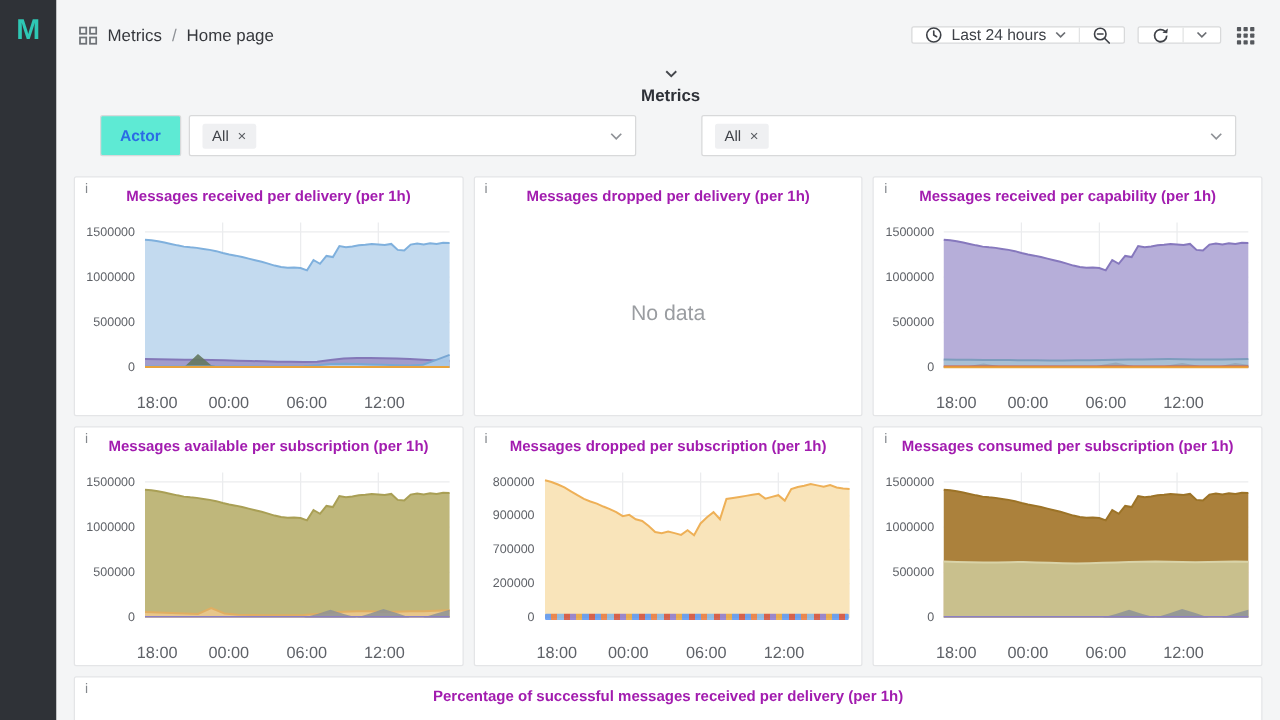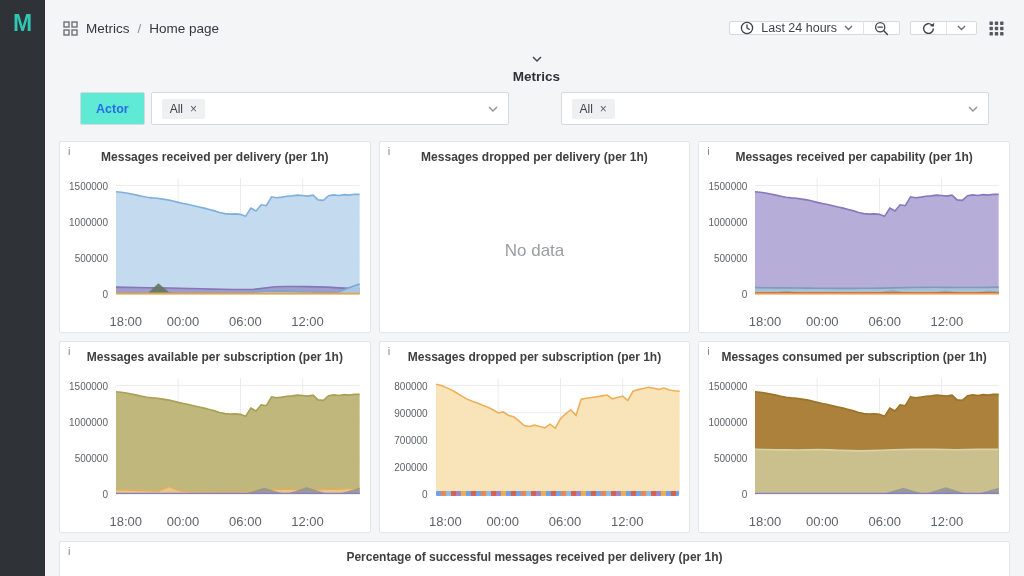--- a/index.html
+++ b/index.html
@@ -41,21 +41,21 @@
           padding:3px 8px; font-size:12px; color:#3f4248; }
   .chip-x { font-size:12px; color:#5a5d62; cursor:pointer; line-height:1; }
   .select-caret { margin-left:auto; }
 
   
   .grid { display:grid; grid-template-columns:repeat(3,1fr); gap:8px; }
   .panel { background:#fff; border:1px solid #e4e5e7; border-radius:2px; height:192px; position:relative;
            display:flex; flex-direction:column; overflow:hidden; }
   .panel.wide { grid-column:1 / -1; height:170px; }
   .info-i { position:absolute; top:3px; left:8px; font-size:11px; color:#83878c; cursor:pointer; }
-  .panel-title { text-align:center; font-size:12px; font-weight:bold; color:#404040; padding-top:8px; height:28px; }
+  .panel-title { text-align:center; font-size:12px; font-weight:bold; color:#a21caf; padding-top:8px; height:28px; }
   .chart-row { flex:1; display:flex; padding:8px 10px 0 6px; min-height:0; }
   .ylabels { width:50px; position:relative; font-size:10px; color:#5f6268; }
   .ylabel { position:absolute; right:8px; transform:translateY(-50%); white-space:nowrap; }
   .plot { flex:1; position:relative; cursor:crosshair; }
   .plot svg { position:absolute; inset:0; width:100%; height:100%; overflow:visible; }
   .noise { position:absolute; left:0; right:0; bottom:-2px; height:5px; opacity:.85; border-radius:1px; }
   .xlabels { height:20px; position:relative; margin:18px 10px 0 56px; font-size:13px; color:#5f6268; }
   .xlabel { position:absolute; top:2px; transform:translateX(-35%); }
   .nodata { position:absolute; left:0; right:0; top:52%; text-align:center; font-size:17px; color:#9a9da1; }
 </style>

